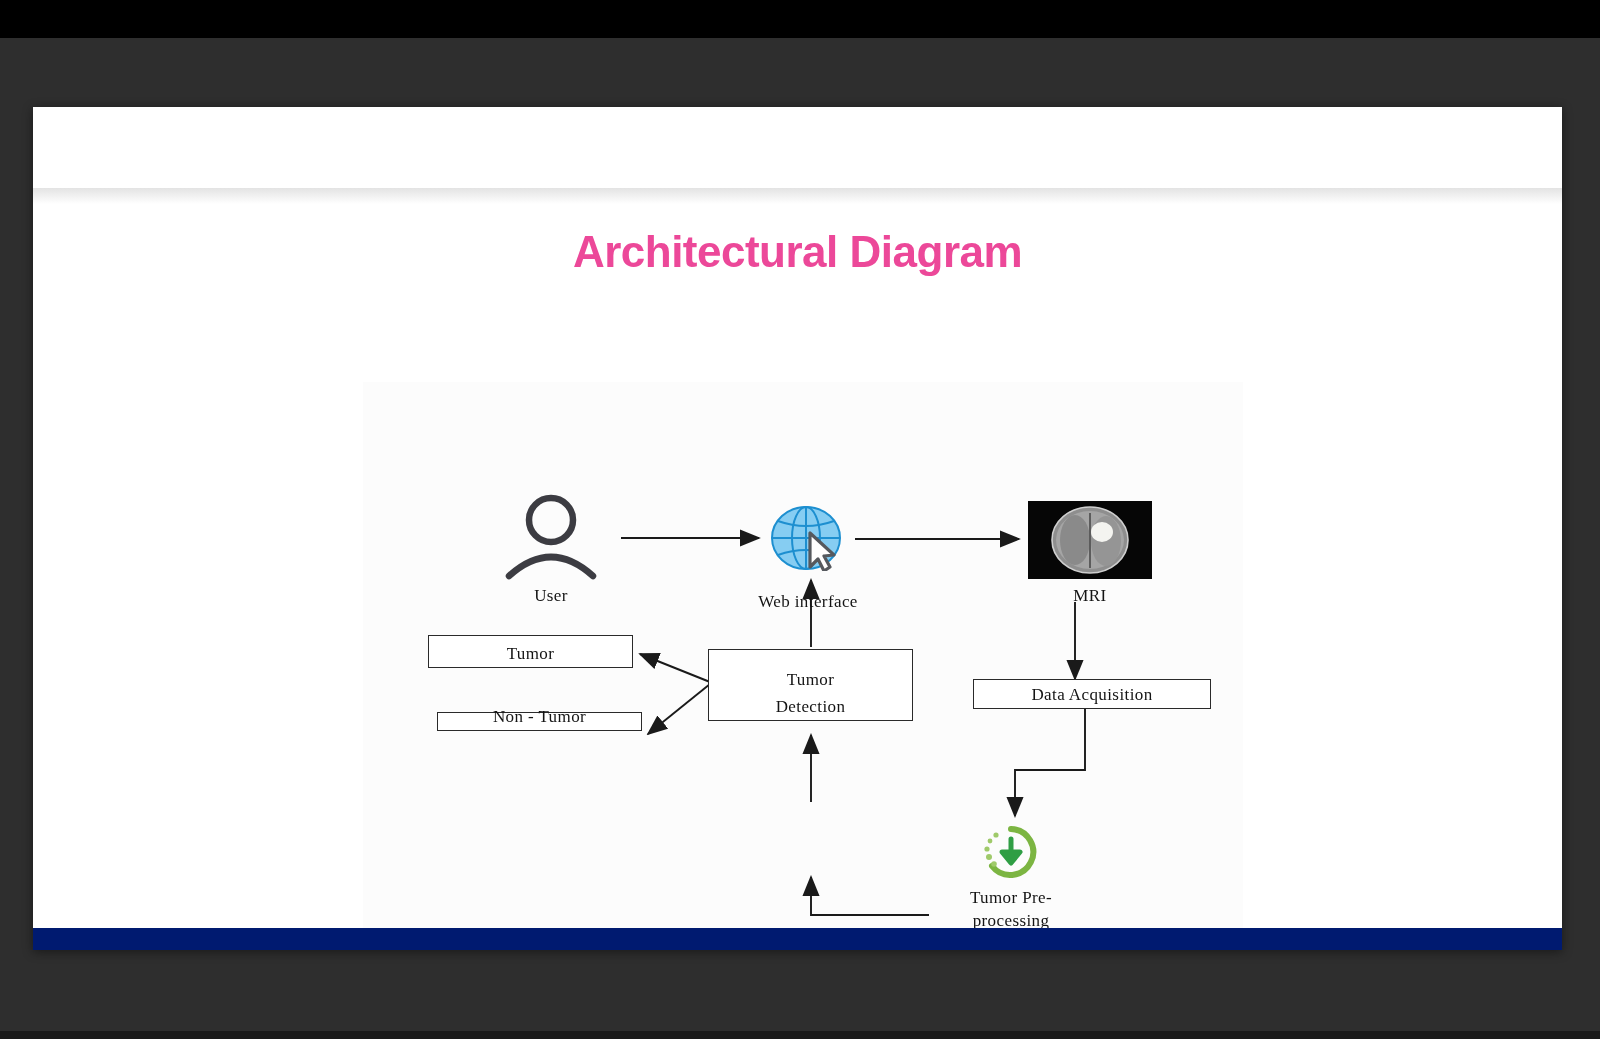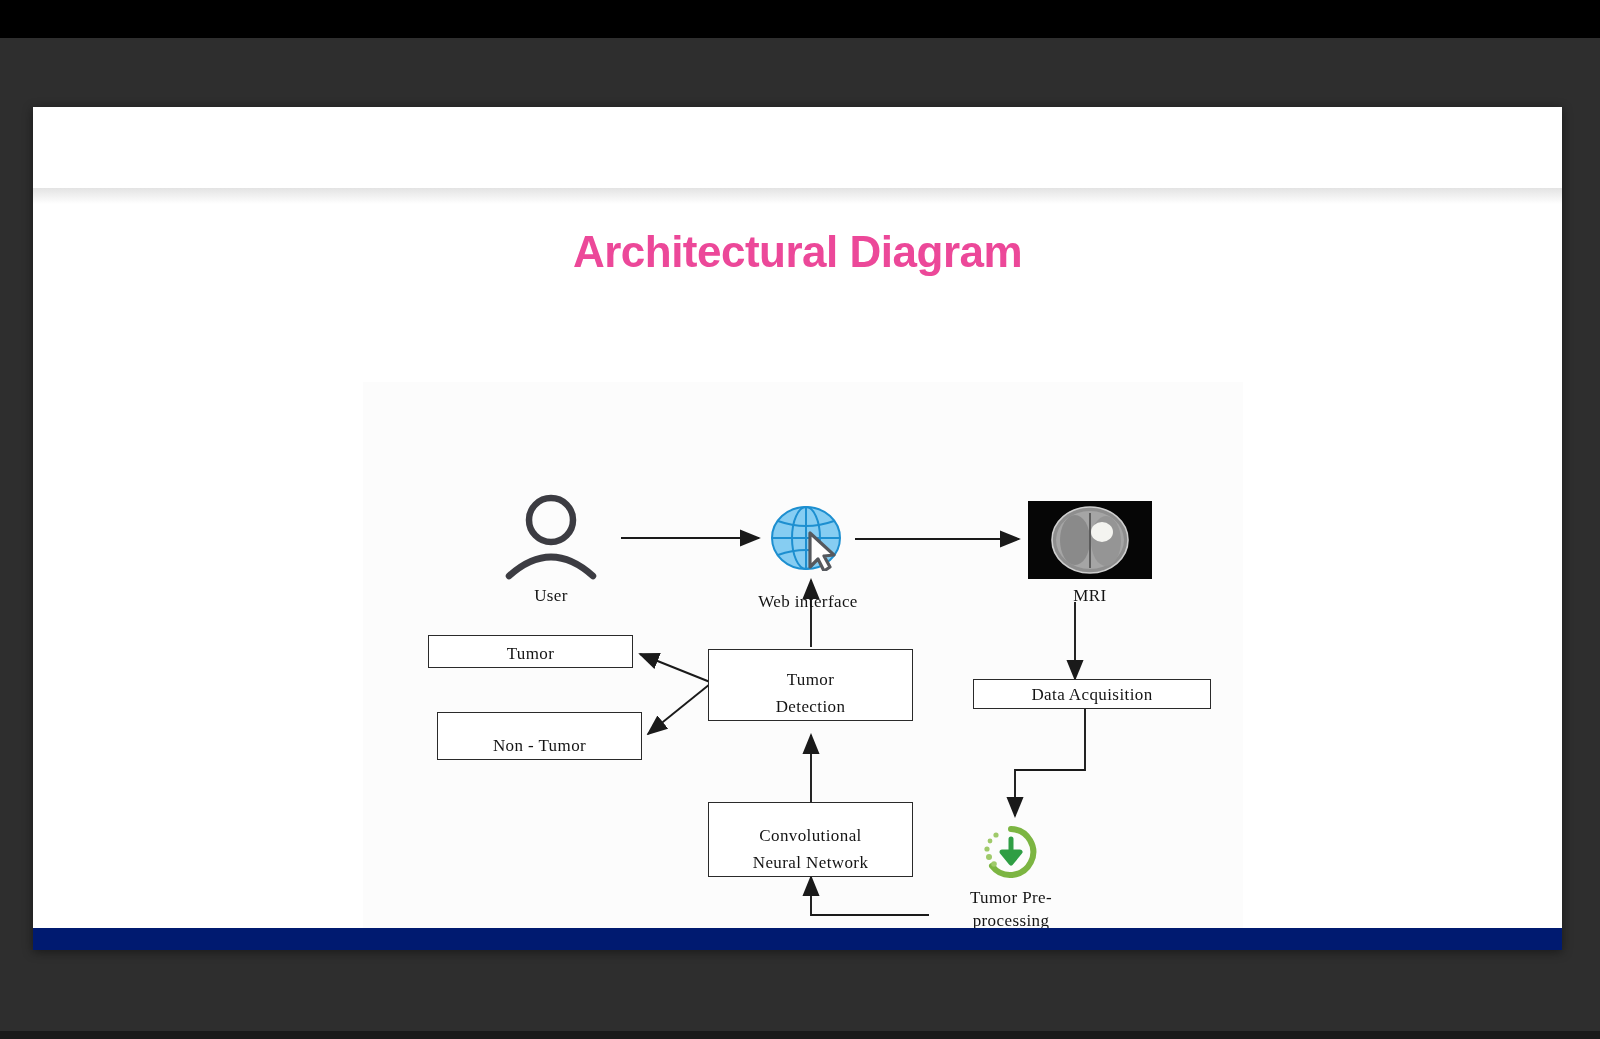--- a/index.html
+++ b/index.html
@@ -322,35 +322,31 @@
         <circle cx="18" cy="11" r="2.6"></circle>
         <circle cx="16" cy="40" r="2.8"></circle>
       </g>
       <path d="M33 15 L33 31 M24 28 L33 39 L42 28 Z" fill="#2f9e44" stroke="#2f9e44" stroke-width="5" stroke-linejoin="round" stroke-linecap="round"></path>
     </svg>
     <div class="dg-label" style="left:572px; top:505px; width:152px; line-height:1.35;">
       <div>Tumor Pre-</div>
       <div>processing</div>
     </div>
 
-    <div class="dg-box" style="left:345px; top:420px; width:205px; height:75px;">
-      <span>Convolutional</span>
-      <span>Neural Network</span>
-    </div>
 
     <div class="dg-box" style="left:345px; top:267px; width:205px; height:72px;">
       <span>Tumor</span>
       <span>Detection</span>
     </div>
 
     <div class="dg-box" style="left:65px; top:253px; width:205px; height:33px;">
       <span>Tumor</span>
     </div>
 
-    <div class="dg-box" style="left:74px; top:330px; width:205px; height:48px;">
+    <div class="dg-box" style="left:74px; top:330px; width:205px; height:19px;">
       <span>Non - Tumor</span>
     </div>
 
   </div>
 
   <div id="slide-footer"></div>
 
 </div>
 
 <div id="bottom-black-bar"></div>

